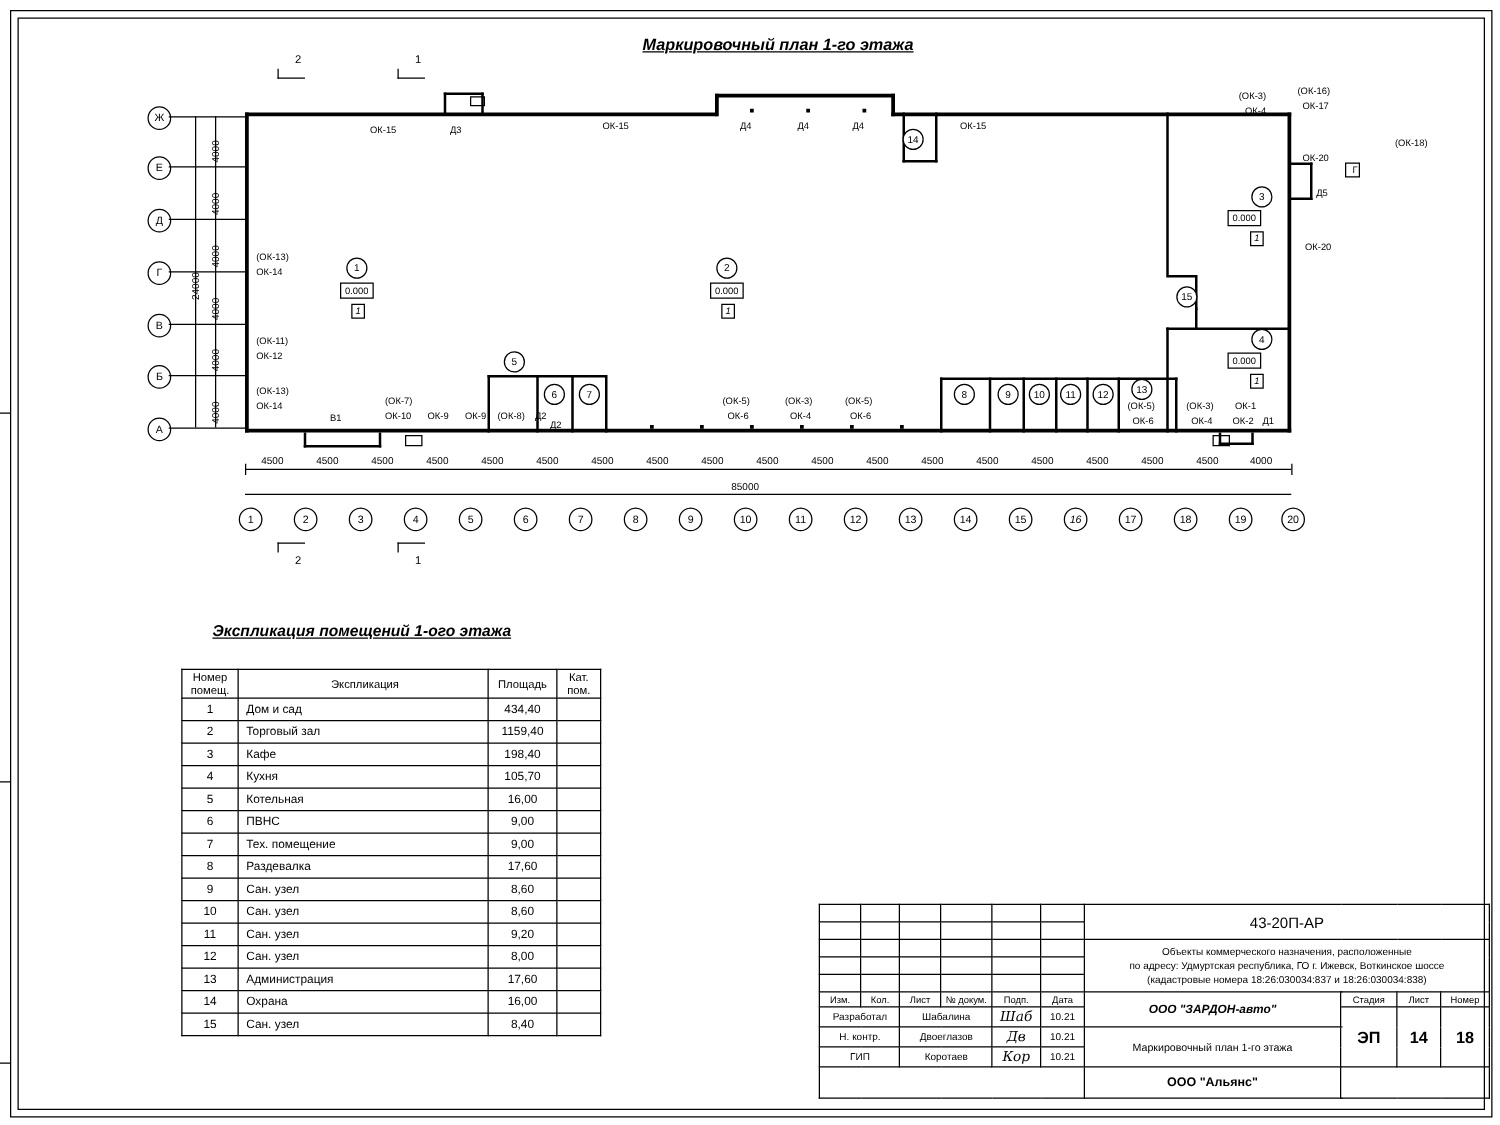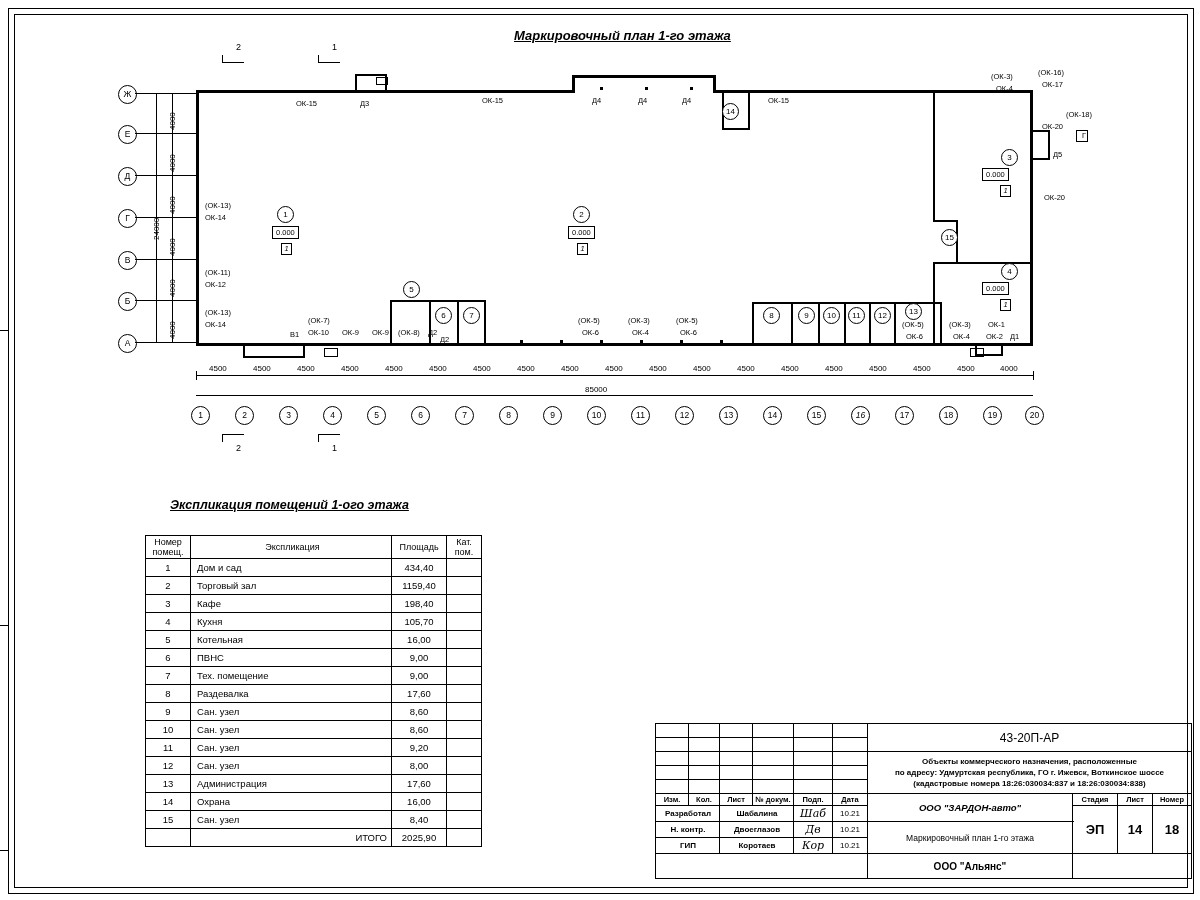--- a/index.html
+++ b/index.html
@@ -156,25 +156,25 @@
     border-collapse: collapse;
     font-size: 8px;
   }
   #stamp td {
     border: 1px solid #000;
     padding: 1px 2px;
     text-align: center;
     vertical-align: middle;
   }
   .stamp-code { font-size: 12px; font-weight: normal; }
-  .stamp-obj { font-size: 8px; line-height: 11px; font-weight: bold; }
-  .stamp-hdr { font-size: 7.5px; font-weight: bold; }
+  .stamp-obj { font-size: 8px; line-height: 11px; }
+  .stamp-hdr { font-size: 7.5px; }
   .stamp-company { font-size: 9.5px; font-weight: bold; font-style: italic; }
   .stamp-company2 { font-size: 10px; font-weight: bold; }
-  .stamp-name { text-align: left; padding-left: 3px !important; font-size: 8px; font-weight: bold; }
+  .stamp-name { text-align: left; padding-left: 3px !important; font-size: 8px; }
   .sign {
     font-family: "DejaVu Serif", serif;
     font-style: italic;
     font-size: 11px;
     color: #000;
   }
   .small-grid td { height: 11px; }
 </style>
 </head>
 <body>
@@ -382,33 +382,33 @@
     <div class="lbl" style="left:482px; top:96px;">ОК-15</div>
     <div class="lbl" style="left:592px; top:96px;">Д4</div>
     <div class="lbl" style="left:638px; top:96px;">Д4</div>
     <div class="lbl" style="left:682px; top:96px;">Д4</div>
     <div class="lbl" style="left:768px; top:96px;">ОК-15</div>
 
     <div class="lbl" style="left:991px; top:72px;">(ОК-3)</div>
     <div class="lbl" style="left:996px; top:84px;">ОК-4</div>
     <div class="lbl" style="left:1038px; top:68px;">(ОК-16)</div>
     <div class="lbl" style="left:1042px; top:80px;">ОК-17</div>
-    <div class="lbl" style="left:1038px; top:110px;padding-left:28px;">(ОК-18)</div>
+    <div class="lbl" style="left:1088px; top:110px;padding-left:28px;">(ОК-18)</div>
     <div class="lbl" style="left:1042px; top:122px;">ОК-20</div>
     <div class="lbl" style="left:1053px; top:150px;">Д5</div>
     <div class="lbl" style="left:1044px; top:193px;">ОК-20</div>
 
     <div class="lbl" style="left:205px; top:201px;">(ОК-13)</div>
     <div class="lbl" style="left:205px; top:213px;">ОК-14</div>
     <div class="lbl" style="left:205px; top:268px;">(ОК-11)</div>
     <div class="lbl" style="left:205px; top:280px;">ОК-12</div>
     <div class="lbl" style="left:205px; top:308px;">(ОК-13)</div>
     <div class="lbl" style="left:205px; top:320px;">ОК-14</div>
 
-    <div class="lbl" style="left:264px; top:330px;margin-left:26px;">В1</div>
+    <div class="lbl" style="left:264px; top:330px;">В1</div>
     <div class="lbl" style="left:308px; top:316px;">(ОК-7)</div>
     <div class="lbl" style="left:308px; top:328px;">ОК-10</div>
     <div class="lbl" style="left:342px; top:328px;">ОК-9</div>
     <div class="lbl" style="left:372px; top:328px;">ОК-9</div>
     <div class="lbl" style="left:398px; top:328px;">(ОК-8)</div>
     <div class="lbl" style="left:428px; top:328px;">Д2</div>
     <div class="lbl" style="left:440px; top:335px;">Д2</div>
 
     <div class="lbl" style="left:578px; top:316px;">(ОК-5)</div>
     <div class="lbl" style="left:582px; top:328px;">ОК-6</div>
@@ -519,26 +519,20 @@
         <td class="c-name">Охрана</td>
         <td class="c-area">16,00</td>
         <td class="c-cat"></td>
       </tr>
       <tr>
         <td class="c-num">15</td>
         <td class="c-name">Сан. узел</td>
         <td class="c-area">8,40</td>
         <td class="c-cat"></td>
       </tr>
-      <tr>
-        <td class="c-num"></td>
-        <td class="c-name itogo-lbl">ИТОГО</td>
-        <td class="c-area">2025,90</td>
-        <td class="c-cat"></td>
-      </tr>
     </tbody>
   </table>
 
   <table id="stamp">
     <tbody>
 
       <tr class="small-grid">
         <td rowspan="1" style="width:28px;"></td>
         <td style="width:26px;"></td>
         <td style="width:28px;"></td>

